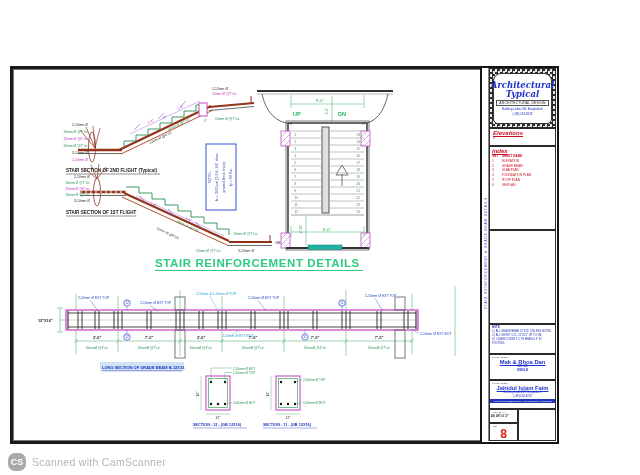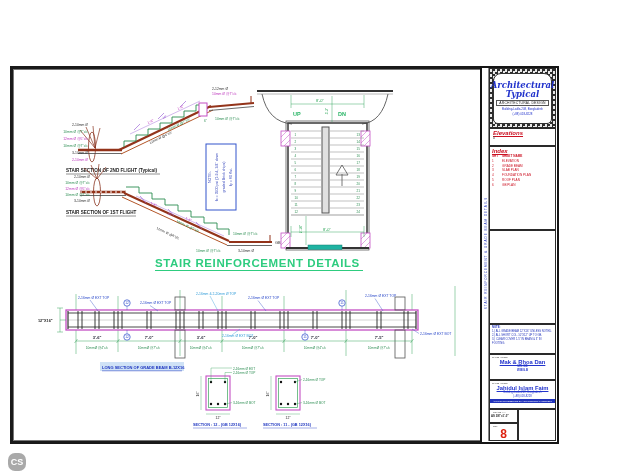--- a/index.html
+++ b/index.html
@@ -478,13 +478,14 @@
   </div>
   <div class="abs tb-box" id="tb-no">
     <div class="mini-head">NO:</div>
     <div class="sheet-no">8</div>
   </div>
   <div class="abs tb-box" id="tb-blank"></div>
 </div>
 
 <div class="abs" id="watermark">
   <div id="cs-badge">CS</div>
+  <div id="cs-text">Scanned with CamScanner</div>
 </div>
 
 </body></html>

